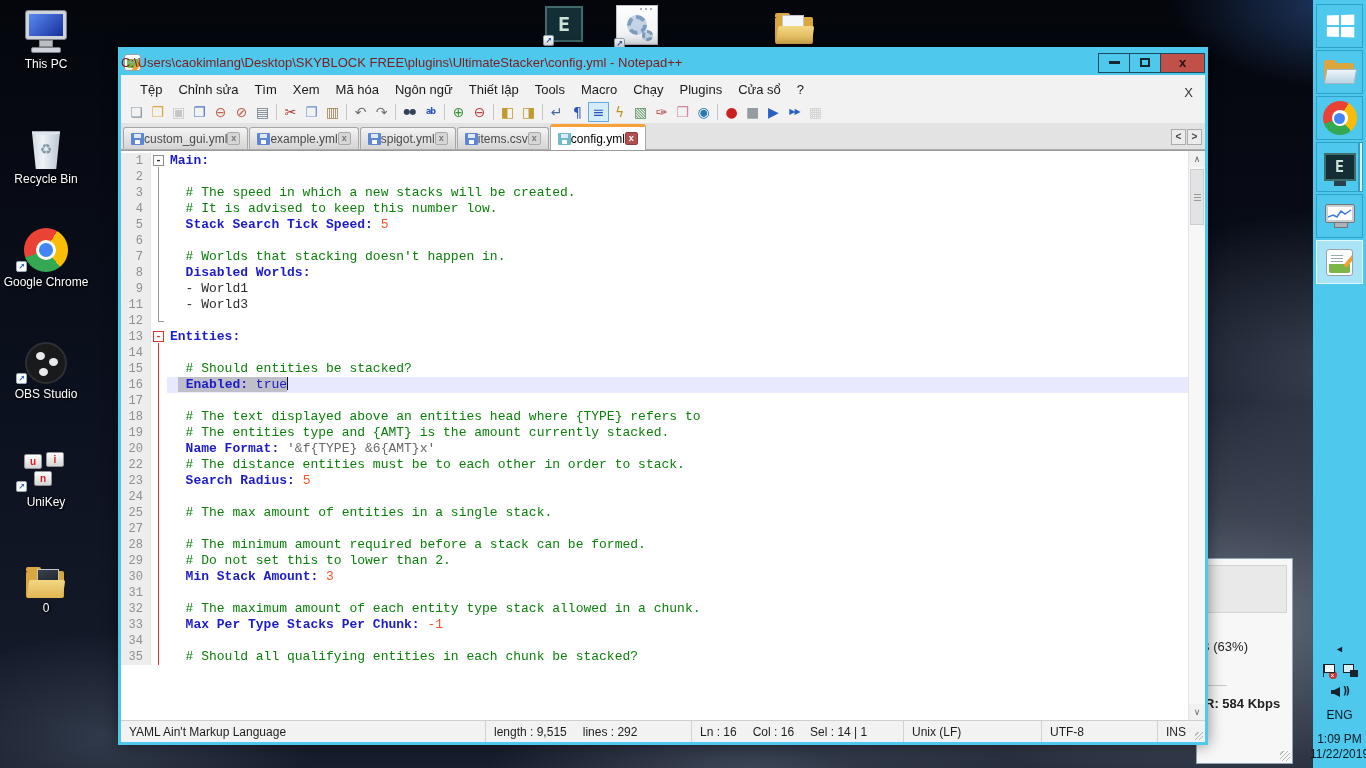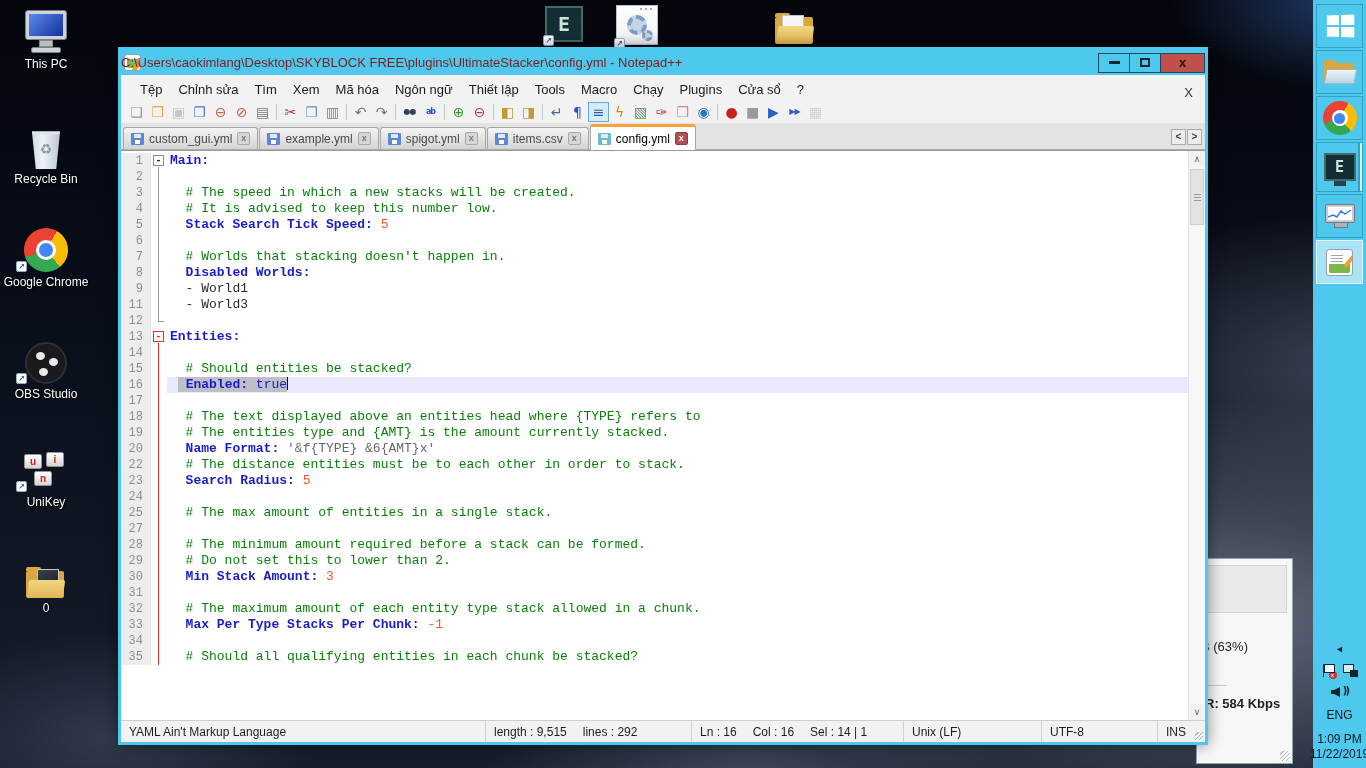--- a/index.html
+++ b/index.html
@@ -86,21 +86,21 @@
   .menu-x{margin-left:auto;padding:0 12px;color:#333;font-size:13px}
   
   .toolbar{height:23px;display:flex;align-items:center;padding-left:5px}
   .tbi{width:21px;height:20px;display:flex;align-items:center;justify-content:center;font-size:14px;font-family:"DejaVu Sans",sans-serif}
   .tbi.sm{font-size:8px;font-weight:bold;letter-spacing:-1px}
   .tbi.active{background:#d5ecf9;border:1px solid #66aadd}
   .tbi.disabled{opacity:.4;filter:grayscale(.9)}
   .tsep{width:1px;height:16px;background:#c6c6c6;margin:0 3px}
   
   .tabbar{height:27px;display:flex;align-items:flex-end;background:#e3e3e3;border-bottom:1px solid #aeaeae;padding-left:2px;position:relative}
-  .tab{display:flex;align-items:center;gap:5px;height:22px;padding:0 7px;background:linear-gradient(#f4f4f4,#d4d4d4);border:1px solid #a6a6a6;border-bottom:none;border-radius:3px 3px 0 0;margin-right:1px;font-size:12px;color:#4a4a4a}
+  .tab{display:flex;align-items:center;height:22px;padding:0 7px;background:linear-gradient(#f4f4f4,#d4d4d4);border:1px solid #a6a6a6;border-bottom:none;border-radius:3px 3px 0 0;margin-right:1px;font-size:12px;color:#4a4a4a}
   .tab.act{background:#fff;height:26px;border-top:3px solid #f9a23c;color:#000;margin-bottom:-1px;z-index:2}
   .tfloppy{width:13px;height:12px;background:#5b87d6;position:relative;border-radius:1px;flex:none}
   .tfloppy::before{content:"";position:absolute;left:3px;top:1px;right:3px;height:4px;background:#dfe9ff}
   .tfloppy::after{content:"";position:absolute;left:4px;bottom:1px;right:4px;height:4px;background:#fff}
   .tab.act .tfloppy{background:#6fb9c9}
   .tclose{width:13px;height:13px;border:1px solid #a9a9a9;background:#d6d6d6;color:#777;font:bold 9px/11px "Liberation Sans",sans-serif;text-align:center;border-radius:2px;flex:none}
   .tab.act .tclose{background:#b05050;border-color:#8d3d3d;color:#fff}
   .tabnav{position:absolute;right:3px;top:6px;display:flex;gap:1px}
   .tabnav span{width:15px;height:16px;border:1px solid #ababab;background:#ececec;color:#444;font:bold 10px/14px "Liberation Sans",sans-serif;text-align:center}
   

